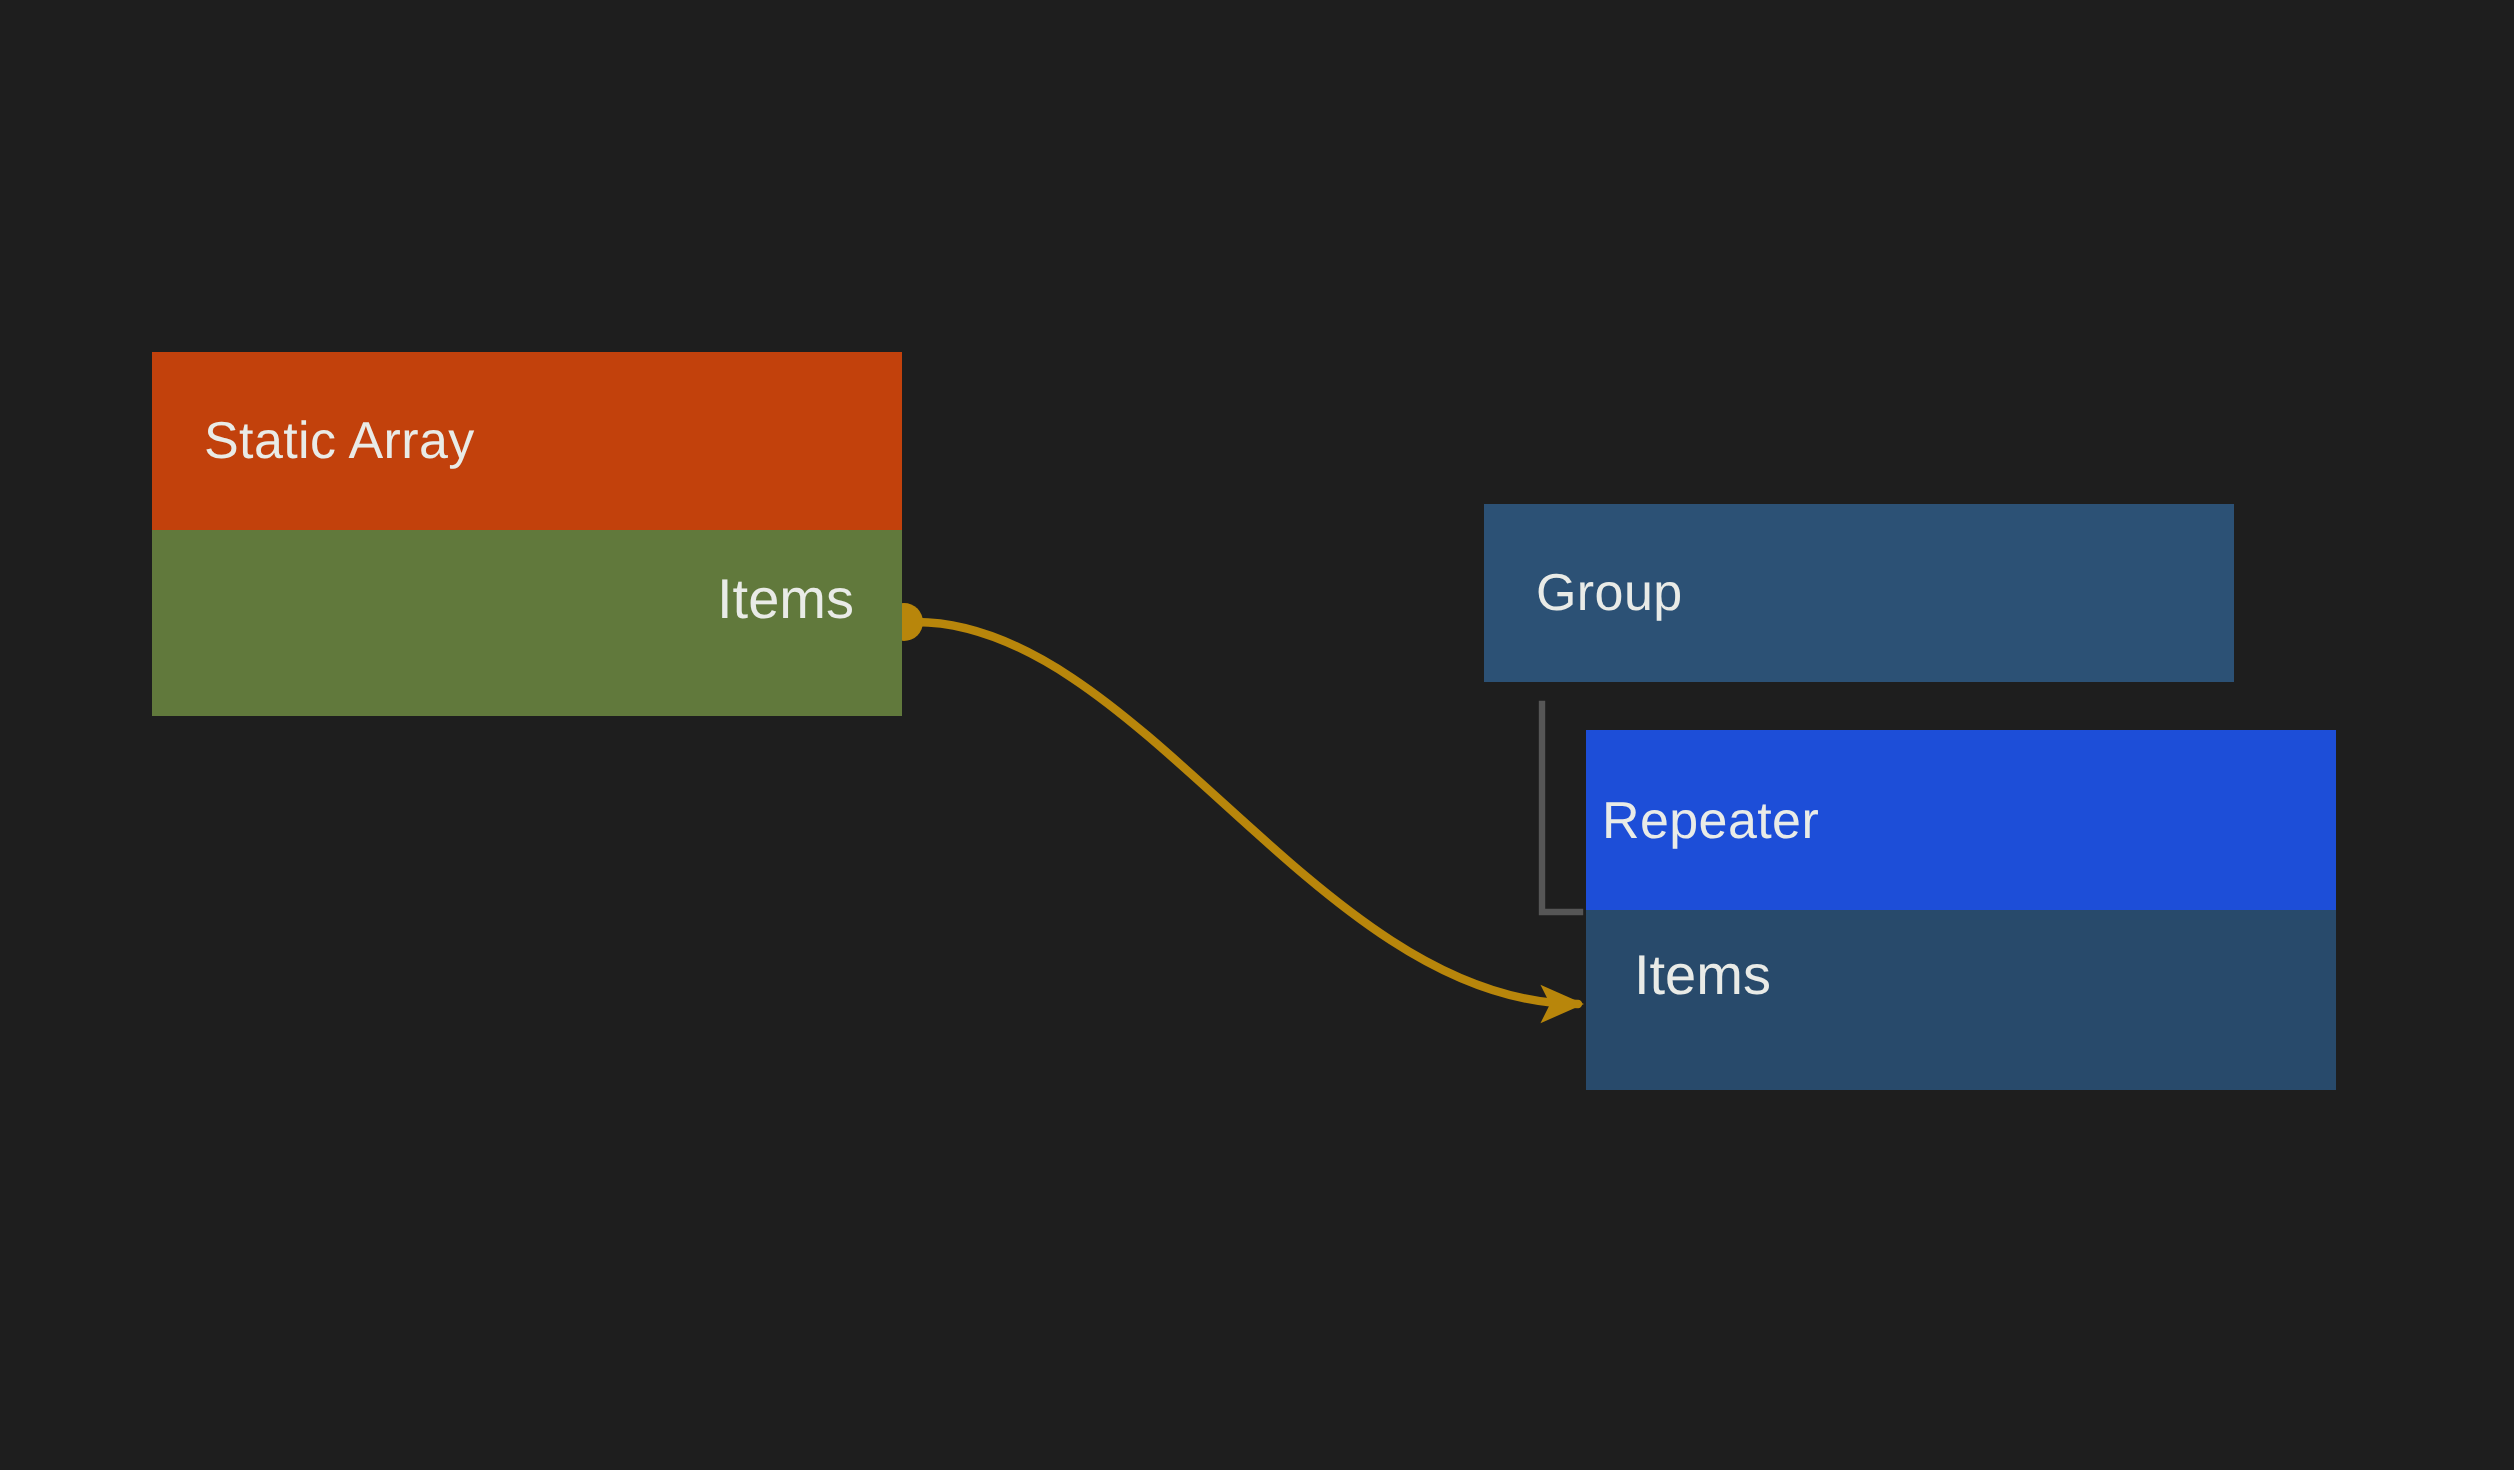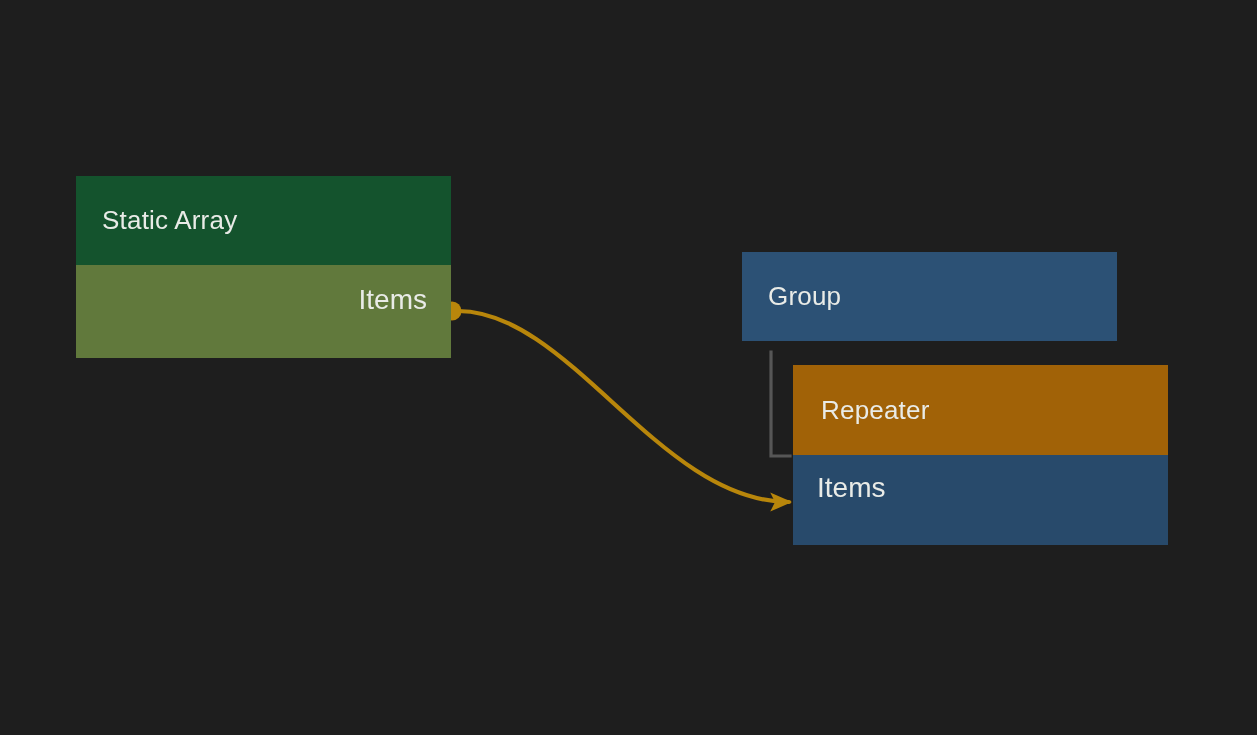--- a/index.html
+++ b/index.html
@@ -58,21 +58,21 @@
   }
   
   #node-static-array {
     left: 76px;
     top: 176px;
     width: 375px;
     height: 182px;
   }
   #node-static-array .node-header {
     height: 89px;
-    background: #14532d;
+    background: #c2410c;
     padding-left: 26px;
   }
   #node-static-array .node-body {
     height: 93px;
     background: #61793c;
   }
   #node-static-array .port-row {
     justify-content: flex-end;
     padding-right: 24px;
     margin-top: 12px;
@@ -91,22 +91,22 @@
   }
   
   #node-repeater {
     left: 793px;
     top: 365px;
     width: 375px;
     height: 180px;
   }
   #node-repeater .node-header {
     height: 90px;
-    background: #a16207;
-    padding-left: 28px;
+    background: #1d4ed8;
+    padding-left: 8px;
   }
   #node-repeater .node-body {
     height: 90px;
     background: #284a6b;
   }
   #node-repeater .port-row {
     justify-content: flex-start;
     padding-left: 24px;
     margin-top: 10px;
   }

